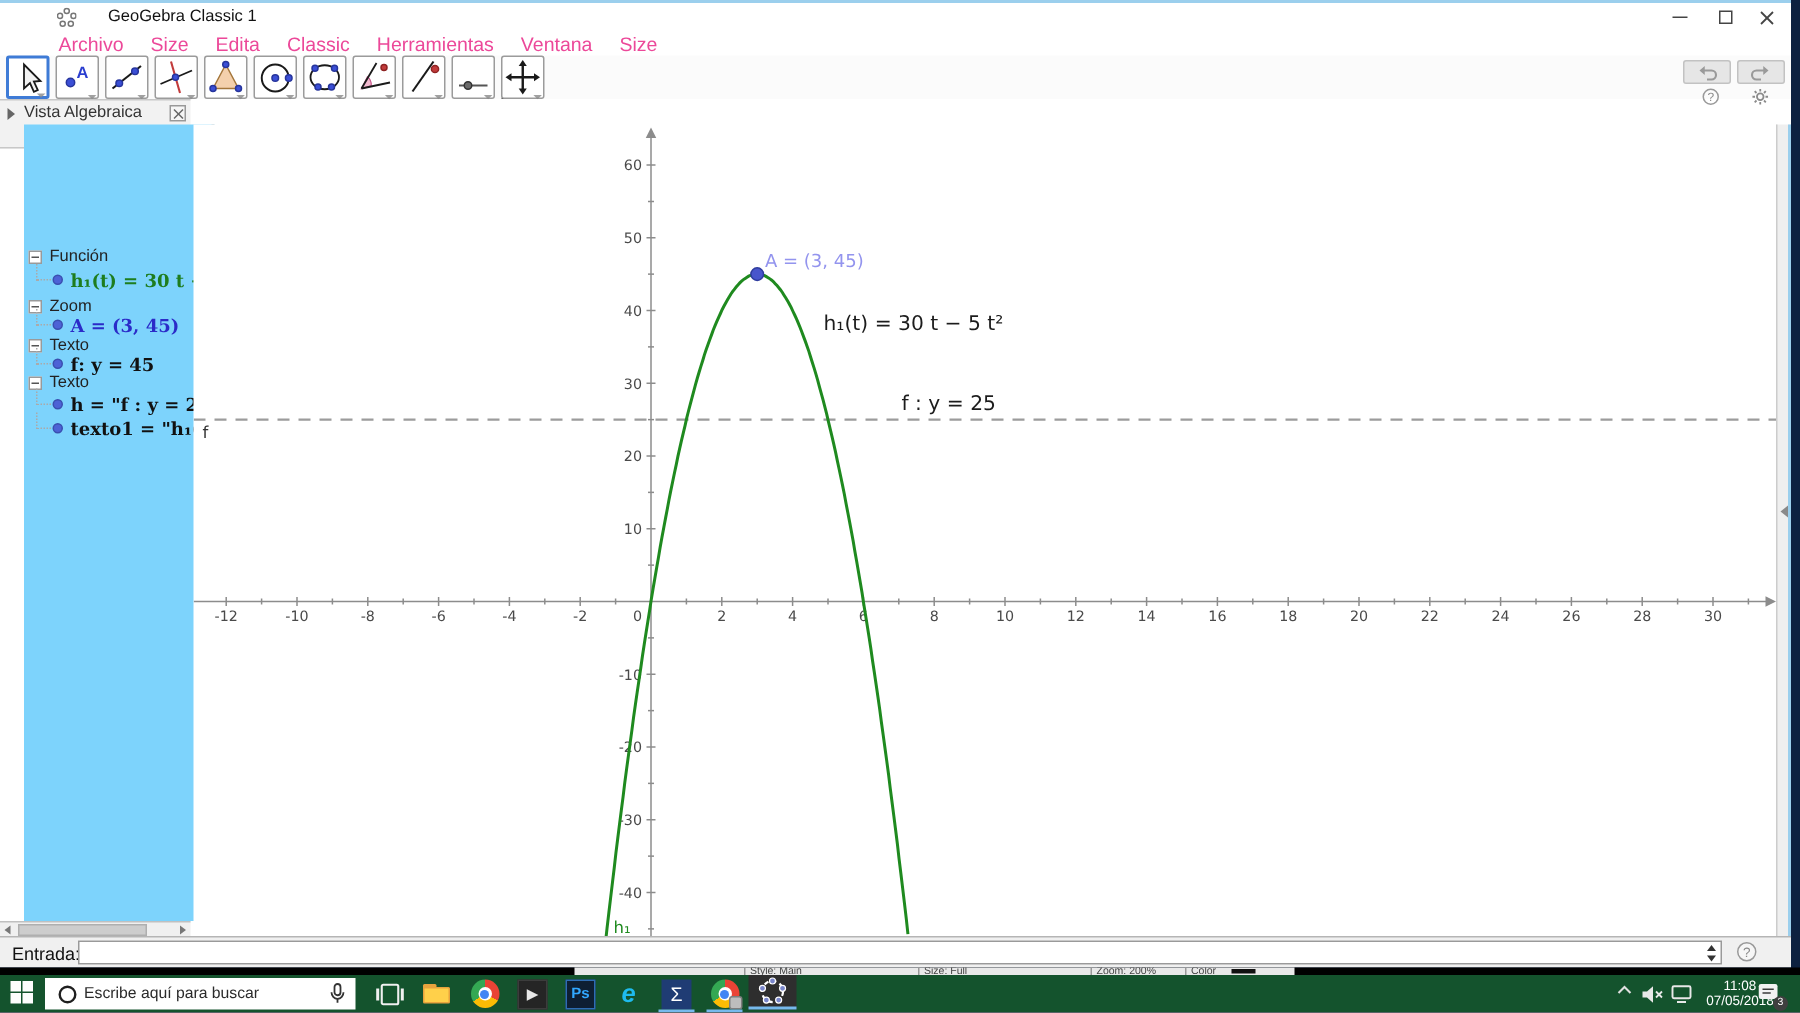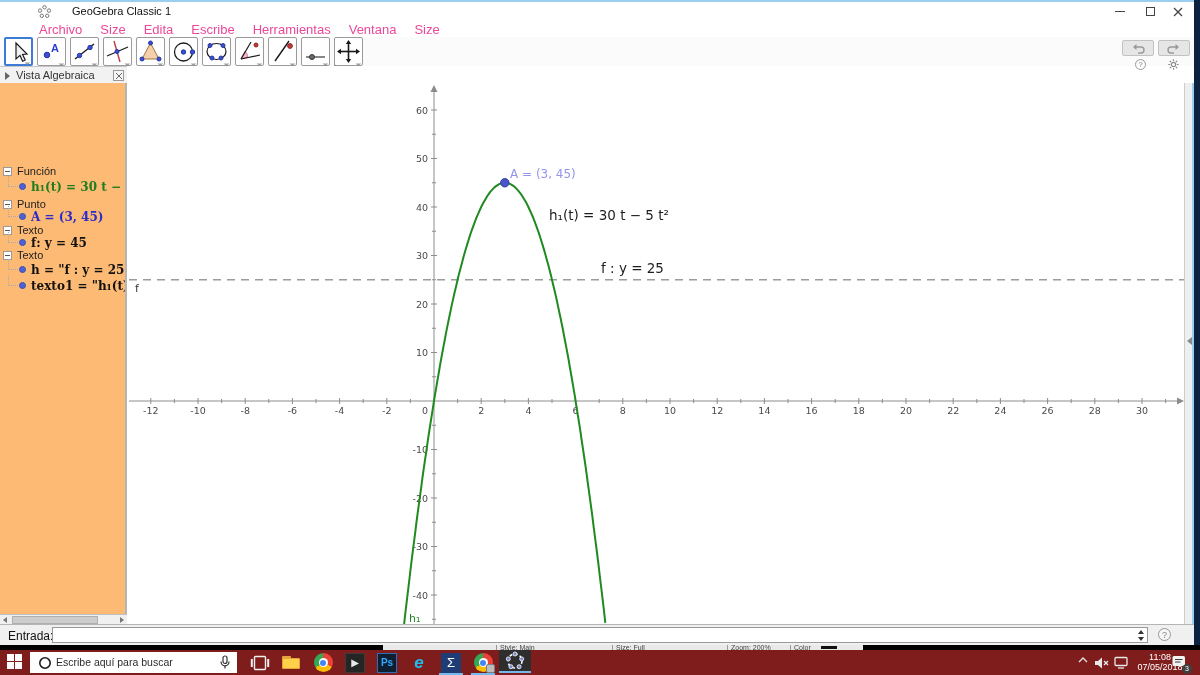--- a/index.html
+++ b/index.html
@@ -31,21 +31,21 @@
   .undo-redo { position:absolute; top:3px; width:32px; height:16px; background:#E6E6E6; border:1px solid #C2C2C2; border-radius:2px; display:flex; align-items:center; justify-content:center; }
   .mini-help { position:absolute; width:11px; height:11px; border:1px solid #9a9a9a; border-radius:50%; font-size:8px; color:#8a8a8a; text-align:center; line-height:9px; }
 
   .panel-header { position:absolute; top:64px; height:33px; background:#F2F2F2; border-top:1px solid #C8C8C8; border-bottom:1px solid #C8C8C8; }
   .ph-arrow { position:absolute; top:5px; width:0; height:0; border-top:4px solid transparent; border-bottom:4px solid transparent; border-left:5px solid #666; }
   .ph-text { position:absolute; top:2px; font-size:11px; color:#333; }
   .ph-close { position:absolute; top:3px; width:11px; height:11px; border:1px solid #999; background:#f6f6f6; }
   .ph-close svg { position:absolute; left:1px; top:1px; }
 
   
-  .algebra { position:absolute; left:0; top:81px; width:127px; height:531px; background:#fdba74; border-right:2px solid #B5B5B5; overflow:hidden; }
+  .algebra { position:absolute; left:16px; top:81px; width:127px; height:531px; background:#7dd3fc; border-right:2px solid #B5B5B5; overflow:hidden; }
   .ag-row { position:absolute; left:0; height:14px; white-space:nowrap; }
   .minusbox { position:absolute; left:3px; top:2px; width:9px; height:9px; border:1px solid #9a9a9a; background:#fff; }
   .minusbox::after { content:""; position:absolute; left:1px; right:1px; top:3px; height:1px; background:#555; }
   .grp-label { position:absolute; left:17px; top:0; font-size:11px; color:#222; }
   .elbow { position:absolute; left:8px; top:-4px; width:10px; height:11px; border-left:1px dotted #aaa; border-bottom:1px dotted #aaa; }
   .odot { position:absolute; left:19px; top:3px; width:7px; height:7px; border-radius:50%; background:#4D62D6; border:1px solid #3A4FB0; }
   .obj-text { position:absolute; left:31px; top:0; font-size:12px; font-weight:bold; font-family:"DejaVu Serif", serif; }
   .t-green { color:#1E7D1E; } .t-blue { color:#2B2BC8; } .t-black { color:#111; }
 
   .ag-scroll { position:absolute; left:0; top:612px; width:127px; height:10px; background:#F0F0F0; border-top:1px solid #C0C0C0; }
@@ -68,21 +68,21 @@
   .spin-dn { position:absolute; left:2px; bottom:0; border-left:3px solid transparent; border-right:3px solid transparent; border-top:4px solid #333; width:0; height:0; }
   .entrada-help { position:absolute; left:1158px; top:3px; width:13px; height:13px; border:1px solid #999; border-radius:50%; font-size:9px; color:#888; text-align:center; line-height:12px; background:#F6F6F6; }
 
   
   .bg-strip { position:absolute; left:0; top:645px; width:1200px; height:5px; background:#000; }
   .bg-strip-inner { position:absolute; left:383px; top:0; width:480px; height:5px; background:#E9E9E9; overflow:hidden; }
   .frag { position:absolute; top:-1px; font-size:7px; color:#444; border-left:1px solid #999; padding-left:3px; white-space:nowrap; }
   .swatch { position:absolute; left:438px; top:1px; width:16px; height:3px; background:#111; }
 
   
-  .taskbar { position:absolute; left:0; top:650px; width:1200px; height:25px; background:#7f1d1d; }
+  .taskbar { position:absolute; left:0; top:650px; width:1200px; height:25px; background:#14532d; }
   .start { position:absolute; left:7px; top:4px; width:16px; height:16px; display:grid; grid-template-columns:7px 7px; grid-template-rows:7px 7px; gap:1px; }
   .start div { background:#fdfdfd; }
   .searchbox { position:absolute; left:30px; top:2px; width:207px; height:21px; background:#fff; }
   .search-circle { position:absolute; left:8px; top:4px; }
   .search-text { position:absolute; left:26px; top:4px; font-size:10.5px; color:#2b2b2b; }
   .mic { position:absolute; right:5px; top:3px; }
   .tb-icon { position:absolute; top:1px; width:24px; height:23px; display:flex; align-items:center; justify-content:center; }
   .underline { position:absolute; top:23px; height:2px; width:24px; background:#76B9ED; }
   .gg-active { position:absolute; left:499px; top:0; width:32px; height:23px; background:#2E2E2E; border-bottom:2px solid #76B9ED; display:flex; align-items:center; justify-content:center; }
   .folder-icon { position:relative; width:18px; height:13px; }
@@ -128,21 +128,21 @@
             <line x1="1" y1="1" x2="9" y2="9" stroke="#444" stroke-width="1.2"></line>
             <line x1="9" y1="1" x2="1" y2="9" stroke="#444" stroke-width="1.2"></line>
           </svg>
       </div>
     </div>
 
     <div class="menubar">
       <span class="menu-item">Archivo</span>
       <span class="menu-item">Size</span>
       <span class="menu-item">Edita</span>
-      <span class="menu-item">Escribe</span>
+      <span class="menu-item">Classic</span>
       <span class="menu-item">Herramientas</span>
       <span class="menu-item">Ventana</span>
       <span class="menu-item">Size</span>
     </div>
 
     <div class="toolbar">
       <div class="tbtn selected" style="left:4px">
         <svg width="27" height="27" viewBox="0 0 27 27">
           <path d="M10 4 L10 20 L14 16.4 L16.6 22.2 L19.2 21 L16.6 15.4 L21 15 Z" fill="#F2F2F2" stroke="#1a1a1a" stroke-width="1.2"></path>
         </svg>
@@ -267,21 +267,21 @@
         <div class="minusbox"></div>
         <span class="grp-label">Función</span>
       </div>
       <div class="ag-row" style="top:97px">
         <div class="elbow"></div>
         <div class="odot"></div>
         <span class="obj-text t-green">h₁(t)  =  30 t − 5 t²</span>
       </div>
       <div class="ag-row" style="top:115px">
         <div class="minusbox"></div>
-        <span class="grp-label">Punto</span>
+        <span class="grp-label">Zoom</span>
       </div>
       <div class="ag-row" style="top:127px">
         <div class="elbow"></div>
         <div class="odot"></div>
         <span class="obj-text t-blue">A = (3, 45)</span>
       </div>
       <div class="ag-row" style="top:141px">
         <div class="minusbox"></div>
         <span class="grp-label">Texto</span>
       </div>

